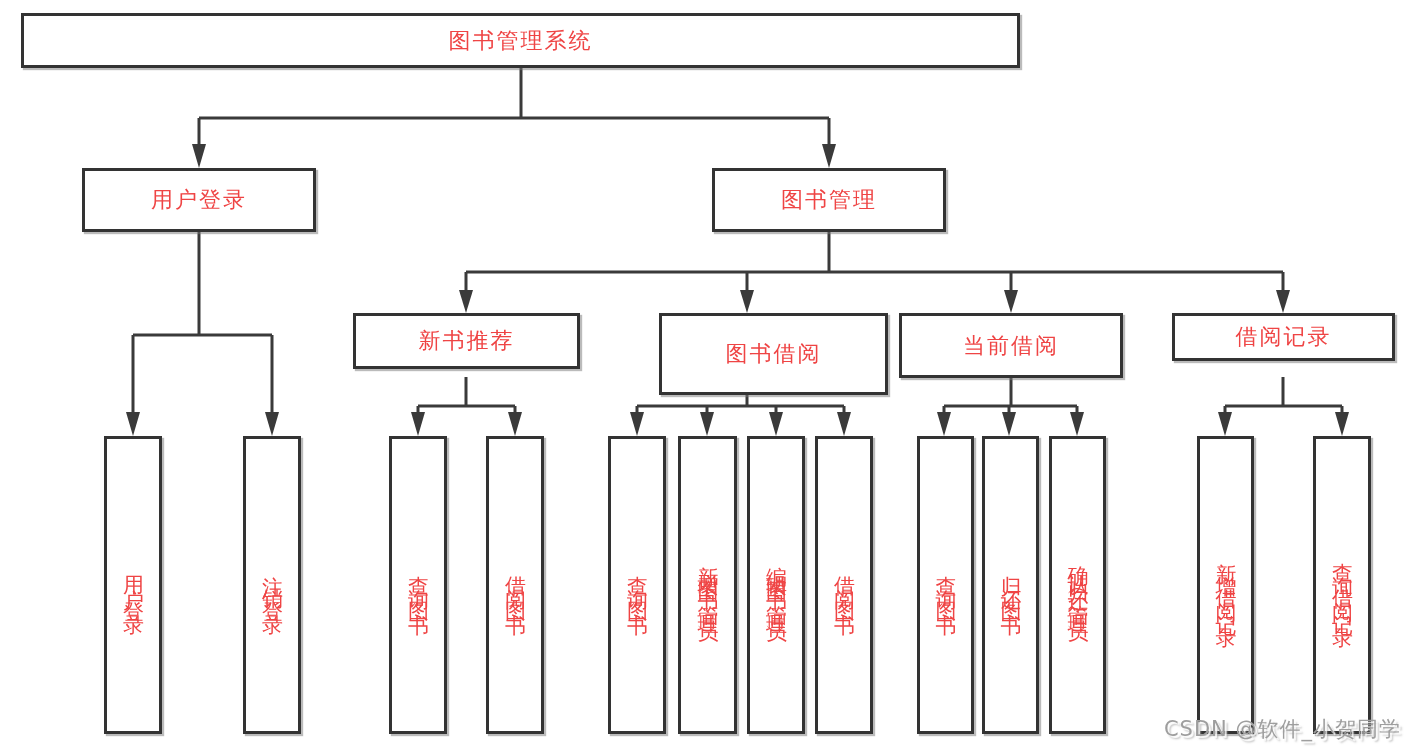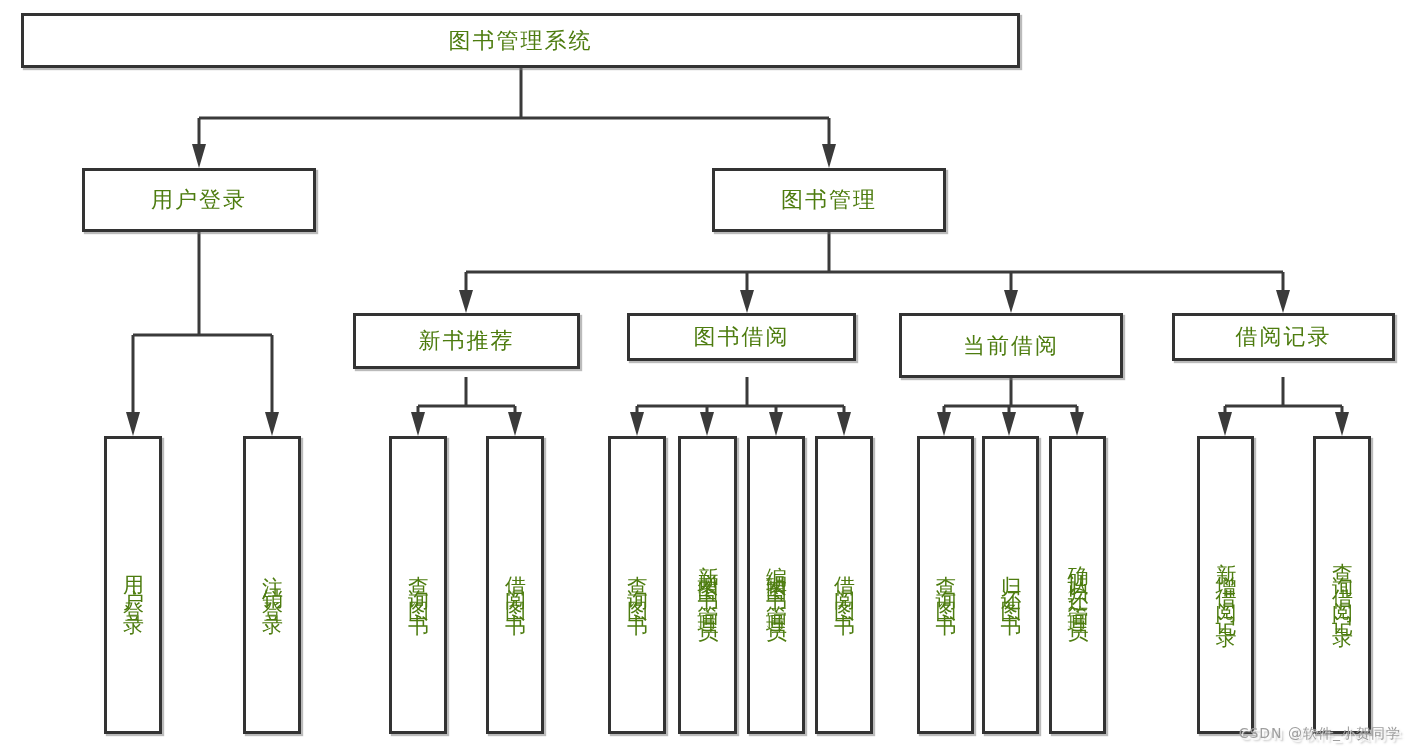--- a/index.html
+++ b/index.html
@@ -13,21 +13,21 @@
   svg.connectors{position:absolute;left:0;top:0;width:1405px;height:747px;}
   .node{
     position:absolute;
     box-sizing:border-box;
     border:3px solid #333333;
     background:#ffffff;
     display:flex;align-items:center;justify-content:center;
     box-shadow:2px 2px 1px rgba(120,120,120,0.5);
   }
   .node .lbl{
-    color:#4d7c0f;
+    color:#ef4444;
     font-size:22px;
     letter-spacing:2px;
     line-height:1;
     white-space:nowrap;
   }
   .leaf .lbl{
     writing-mode:vertical-rl;
     font-size:21px;
     letter-spacing:13px;
     line-height:1;
@@ -35,42 +35,42 @@
   .leaf .lbl.tight{
     letter-spacing:8px;
   }
   
   .n-root{left:21px;top:13px;width:999px;height:55px;}
   
   .n-l2a{left:82px;top:168px;width:234px;height:64px;}
   .n-l2b{left:712px;top:168px;width:234px;height:64px;}
   
   .n-l3a{left:353px;top:313px;width:227px;height:56px;}
-  .n-l3b{left:627px;top:313px;width:229px;height:48px;}
+  .n-l3b{left:659px;top:313px;width:229px;height:82px;}
   .n-l3c{left:899px;top:313px;width:224px;height:65px;}
   .n-l3d{left:1172px;top:313px;width:223px;height:48px;}
   
   .leaf{top:436px;height:298px;}
   .lf1{left:104px;width:58px;}
   .lf2{left:243px;width:58px;}
   .lf3{left:389px;width:58px;}
   .lf4{left:486px;width:58px;}
   .lf5{left:608px;width:58px;}
   .lf6{left:678px;width:59px;}
   .lf7{left:747px;width:58px;}
   .lf8{left:815px;width:58px;}
   .lf9{left:917px;width:57px;}
   .lf10{left:982px;width:57px;}
   .lf11{left:1049px;width:57px;}
   .lf12{left:1197px;width:57px;}
   .lf13{left:1313px;width:58px;}
   .watermark{
     position:absolute;
     right:4px;bottom:4px;
-    font-size:14px;
+    font-size:21px;
     color:#9e9e9e;
     letter-spacing:1px;
     text-shadow:2px 2px 1px rgba(255,255,255,0.9),3px 3px 2px rgba(130,130,130,0.55);
     white-space:nowrap;
     margin-top:28px;
   }
 </style>
 </head>
 <body>
 

